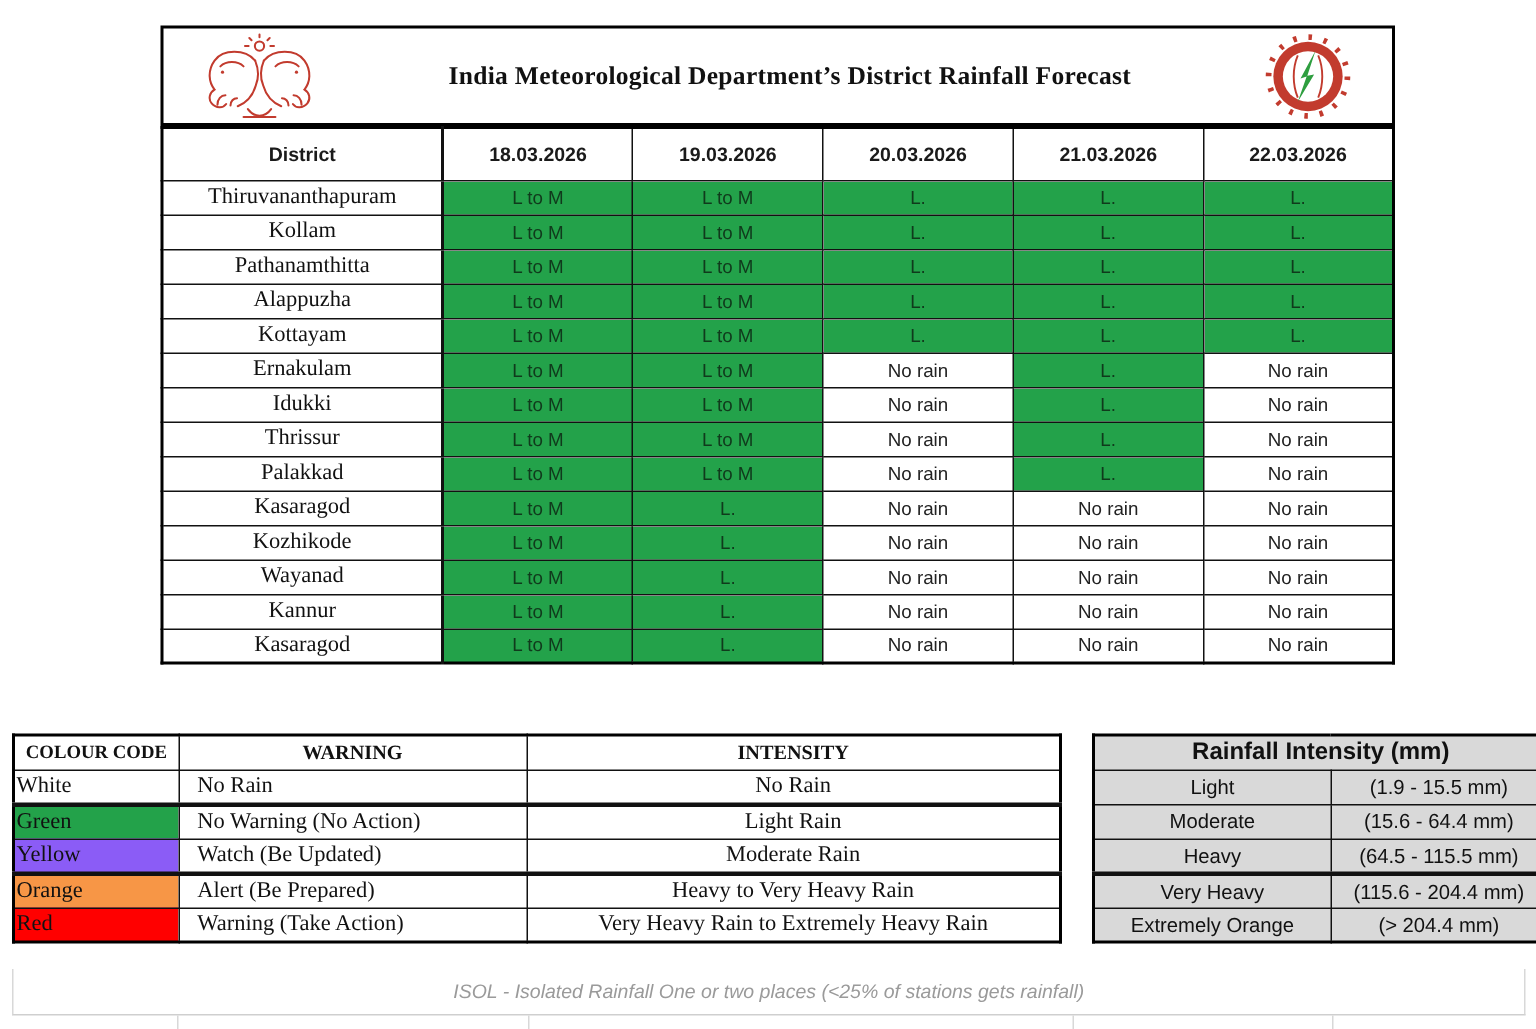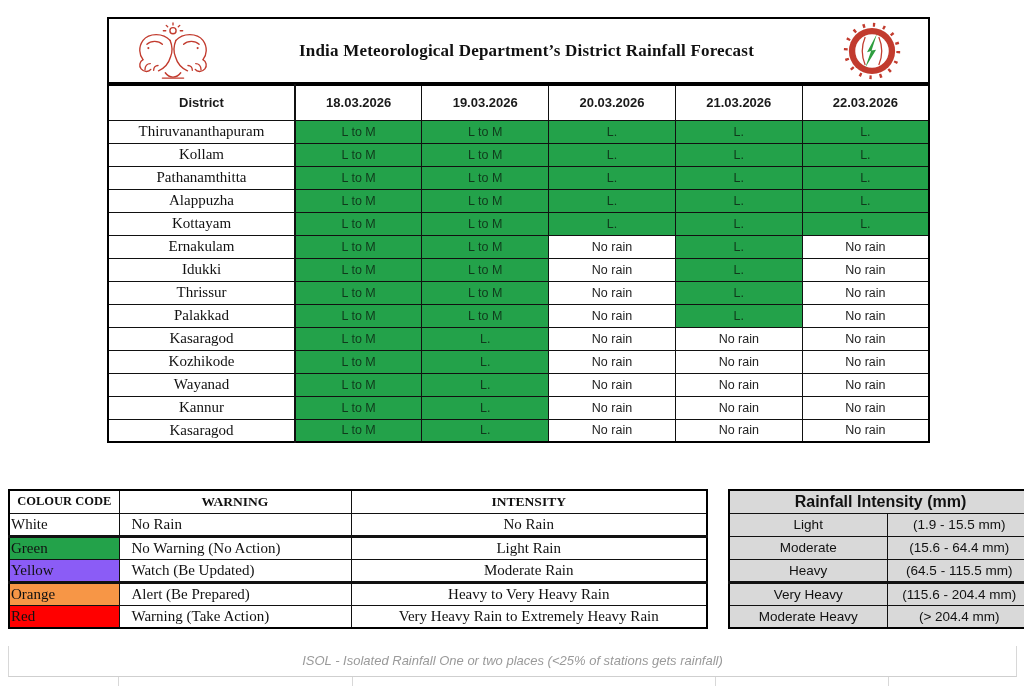--- a/index.html
+++ b/index.html
@@ -308,21 +308,21 @@
       </tr>
       <tr>
         <td>Heavy</td>
         <td>(64.5 - 115.5 mm)</td>
       </tr>
       <tr class="thick-top">
         <td>Very Heavy</td>
         <td>(115.6 - 204.4 mm)</td>
       </tr>
       <tr>
-        <td>Moderate Heavy</td>
+        <td>Extremely Orange</td>
         <td>(&gt; 204.4 mm)</td>
       </tr>
     </tbody>
 </table>
 
 <div class="footer-row">ISOL - Isolated Rainfall One or two places (&lt;25% of stations gets rainfall)</div>
 <div class="grid-hint" style="left:118px"></div>
 <div class="grid-hint" style="left:352px"></div>
 <div class="grid-hint" style="left:715px"></div>
 <div class="grid-hint" style="left:888px"></div>

